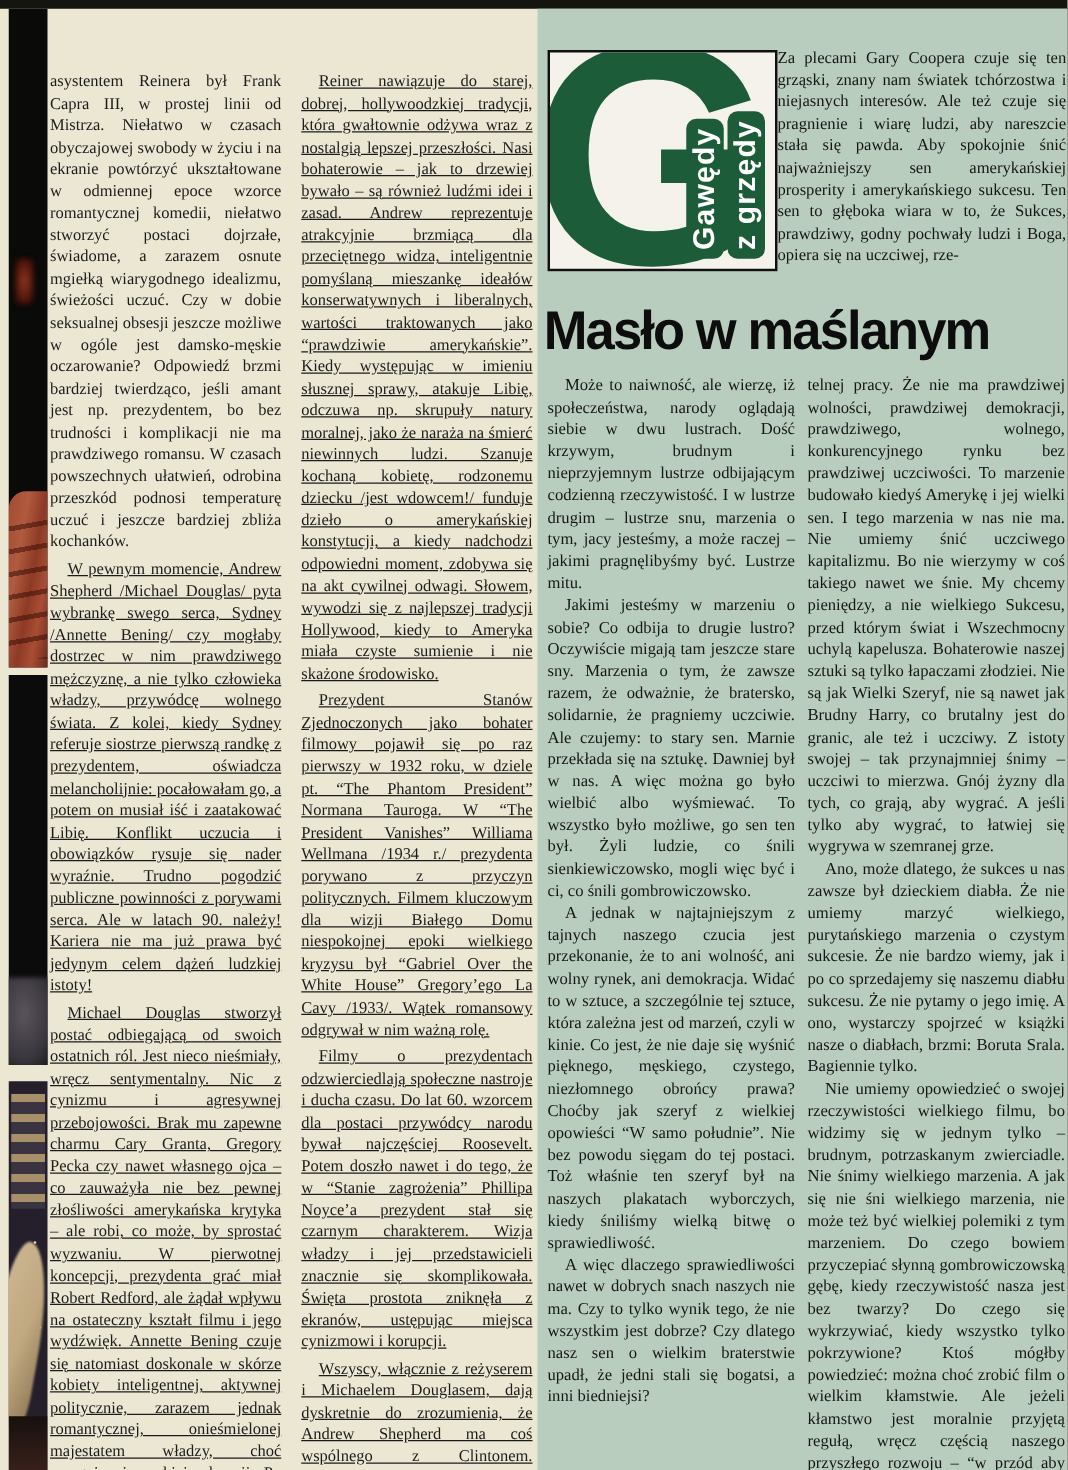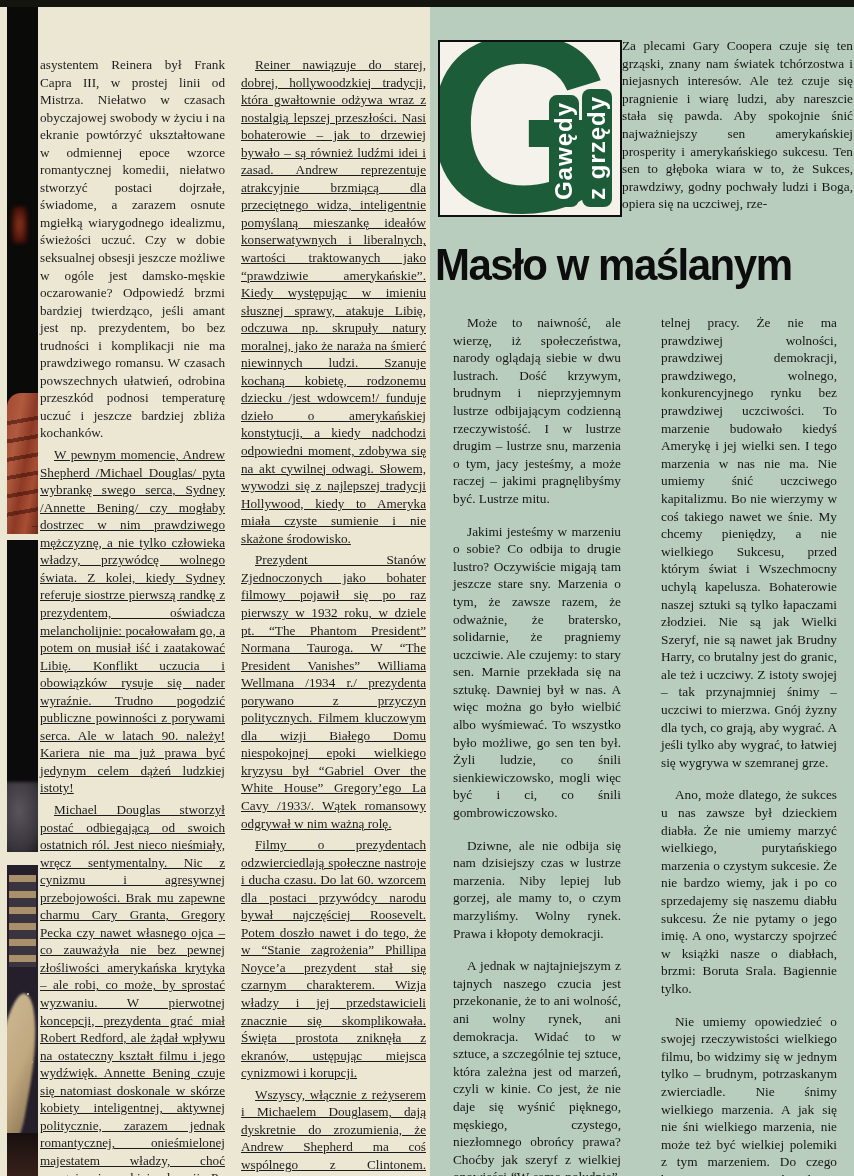--- a/index.html
+++ b/index.html
@@ -59,21 +59,21 @@
   .intro { position:absolute; left:192px; top:30px; width:231px; margin:0;
     text-align:justify; font-size:13.3px; line-height:17.6px; }
   .headline { position:absolute; left:5px; top:233px; margin:0; white-space:nowrap;
     font-family:"Liberation Sans","DejaVu Sans",sans-serif; font-weight:bold;
     font-size:42px; letter-spacing:-1.5px; color:#0d0d0d; transform:scaleY(1.04);
     transform-origin:left top; }
   .g-col { position:absolute; top:292px; text-align:justify;
     font-size:13.3px; line-height:17.6px; }
   .g-col-a { left:8px; width:198px; }
   .g-col-b { left:216px; width:206px; }
-  .g-col p { margin:15px; }
+  .g-col p { margin:0; }
   .g-col p.indent { text-indent:14px; }
 </style>
 </head>
 <body>
 
 <div class="page">
   <div class="top-edge"></div>
 
   <div class="film-strip">
     <div class="frag frag1">
@@ -119,21 +119,20 @@
       </div>
     </div>
 
     <p class="intro">Za plecami Gary Coopera czuje się ten grząski, znany nam światek tchórzostwa i niejasnych interesów. Ale też czuje się pragnienie i wiarę ludzi, aby nareszcie stała się pawda. Aby spokojnie śnić najważniejszy sen amerykańskiej prosperity i amerykańskiego sukcesu. Ten sen to głęboka wiara w to, że Sukces, prawdziwy, godny pochwały ludzi i Boga, opiera się na uczciwej, rze-</p>
 
     <h1 class="headline">Masło w maślanym</h1>
 
     <section class="g-col g-col-a">
       <p class="indent">Może to naiwność, ale wierzę, iż społeczeństwa, narody oglądają siebie w dwu lustrach. Dość krzywym, brudnym i nieprzyjemnym lustrze odbijającym codzienną rzeczywistość. I w lustrze drugim – lustrze snu, marzenia o tym, jacy jesteśmy, a może raczej – jakimi pragnęlibyśmy być. Lustrze mitu.</p>
       <p class="indent">Jakimi jesteśmy w marzeniu o sobie? Co odbija to drugie lustro? Oczywiście migają tam jeszcze stare sny. Marzenia o tym, że zawsze razem, że odważnie, że bratersko, solidarnie, że pragniemy uczciwie. Ale czujemy: to stary sen. Marnie przekłada się na sztukę. Dawniej był w nas. A więc można go było wielbić albo wyśmiewać. To wszystko było możliwe, go sen ten był. Żyli ludzie, co śnili sienkiewiczowsko, mogli więc być i ci, co śnili gombrowiczowsko.</p>
-      <p class="indent">Dziwne, ale nie odbija się nam dzisiejszy czas w lustrze marzenia. Niby lepiej lub gorzej, ale mamy to, o czym marzyliśmy. Wolny rynek. Prawa i kłopoty demokracji.</p>
       <p class="indent">A jednak w najtajniejszym z tajnych naszego czucia jest przekonanie, że to ani wolność, ani wolny rynek, ani demokracja. Widać to w sztuce, a szczególnie tej sztuce, która zależna jest od marzeń, czyli w kinie. Co jest, że nie daje się wyśnić pięknego, męskiego, czystego, niezłomnego obrońcy prawa? Choćby jak szeryf z wielkiej opowieści “W samo południe”. Nie bez powodu sięgam do tej postaci. Toż właśnie ten szeryf był na naszych plakatach wyborczych, kiedy śniliśmy wielką bitwę o sprawiedliwość.</p>
       <p class="indent">A więc dlaczego sprawiedliwości nawet w dobrych snach naszych nie ma. Czy to tylko wynik tego, że nie wszystkim jest dobrze? Czy dlatego nasz sen o wielkim braterstwie upadł, że jedni stali się bogatsi, a inni biedniejsi?</p>
 
     </section>
 
     <section class="g-col g-col-b">
       <p>telnej pracy. Że nie ma prawdziwej wolności, prawdziwej demokracji, prawdziwego, wolnego, konkurencyjnego rynku bez prawdziwej uczciwości. To marzenie budowało kiedyś Amerykę i jej wielki sen. I tego marzenia w nas nie ma. Nie umiemy śnić uczciwego kapitalizmu. Bo nie wierzymy w coś takiego nawet we śnie. My chcemy pieniędzy, a nie wielkiego Sukcesu, przed którym świat i Wszechmocny uchylą kapelusza. Bohaterowie naszej sztuki są tylko łapaczami złodziei. Nie są jak Wielki Szeryf, nie są nawet jak Brudny Harry, co brutalny jest do granic, ale też i uczciwy. Z istoty swojej – tak przynajmniej śnimy – uczciwi to mierzwa. Gnój żyzny dla tych, co grają, aby wygrać. A jeśli tylko aby wygrać, to łatwiej się wygrywa w szemranej grze.</p>
       <p class="indent">Ano, może dlatego, że sukces u nas zawsze był dzieckiem diabła. Że nie umiemy marzyć wielkiego, purytańskiego marzenia o czystym sukcesie. Że nie bardzo wiemy, jak i po co sprzedajemy się naszemu diabłu sukcesu. Że nie pytamy o jego imię. A ono, wystarczy spojrzeć w książki nasze o diabłach, brzmi: Boruta Srala. Bagiennie tylko.</p>
       <p class="indent">Nie umiemy opowiedzieć o swojej rzeczywistości wielkiego filmu, bo widzimy się w jednym tylko – brudnym, potrzaskanym zwierciadle. Nie śnimy wielkiego marzenia. A jak się nie śni wielkiego marzenia, nie może też być wielkiej polemiki z tym marzeniem. Do czego bowiem przyczepiać słynną gombrowiczowską gębę, kiedy rzeczywistość nasza jest bez twarzy? Do czego się wykrzywiać, kiedy wszystko tylko pokrzywione? Ktoś mógłby powiedzieć: można choć zrobić film o wielkim kłamstwie. Ale jeżeli kłamstwo jest moralnie przyjętą regułą, wręcz częścią naszego przyszłego rozwoju – “w przód aby do przodu” – to jak zrobić taki film. Masło w maślanym?</p>
 

